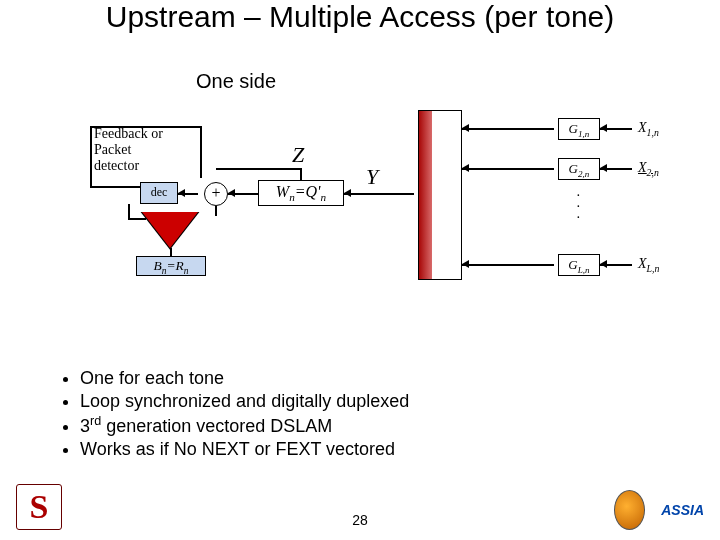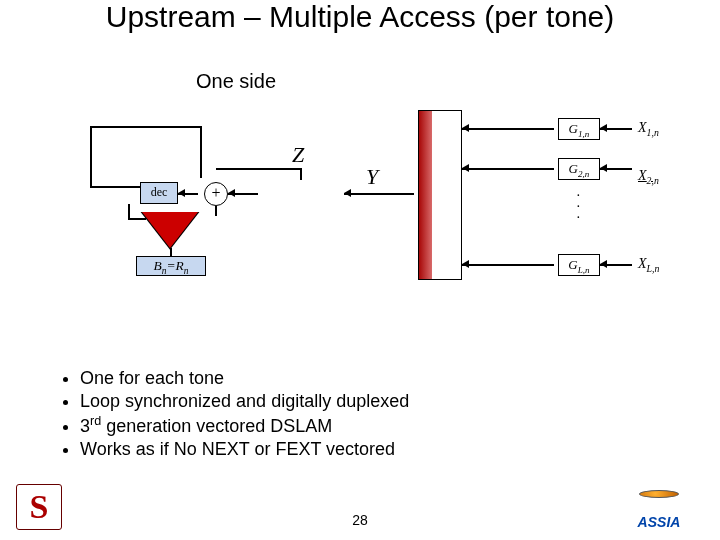--- a/index.html
+++ b/index.html
@@ -168,21 +168,21 @@
   .g1 { top: 10px;  left: 498px; }
   .g2 { top: 50px;  left: 498px; }
   .gL { top: 146px; left: 498px; }
   .x-label {
     position: absolute;
     font-size: 14px;
     font-style: italic;
     left: 578px;
   }
   .x1 { top: 12px; }
-  .x2 { top: 60px; text-decoration: underline; }
+  .x2 { top: 52px; text-decoration: underline; }
   .xL { top: 148px; }
   .vdots {
     position: absolute;
     top: 82px;
     left: 516px;
     font-size: 14px;
     line-height: 0.8;
     letter-spacing: 0;
   }
   .arrow-line {
@@ -237,21 +237,20 @@
   }
   .logo-right {
     position: absolute;
     bottom: 10px;
     right: 16px;
     width: 90px;
     height: 40px;
     display: flex;
     align-items: center;
     gap: 16px;
-    flex-direction: column;
   }
   .logo-right .mark {
     width: 40px;
     height: 40px;
     border-radius: 50%;
     border: 1px solid #555;
     background: radial-gradient(circle at 40% 40%, #ffb030, #c06000);
     position: relative;
   }
   .logo-right .text {
@@ -265,20 +264,21 @@
   sup { font-size: 0.7em; vertical-align: super; }
 </style>
 </head>
 <body>
 
 <div class="title">Upstream – Multiple Access (per tone)</div>
 <div class="subtitle">One side</div>
 
 <div class="diagram">
 
+  <div class="box-feedback">Feedback or<br>Packet<br>detector</div>
 
   <div class="dec-box">dec</div>
 
   <div class="plus-circle">+</div>
 
   <div class="arrow-line-v" style="top:18px;left:30px;height:60px"></div>
   <div class="arrow-line" style="top:18px;left:30px;width:110px"></div>
   <div class="arrow-line-v" style="top:18px;left:140px;height:52px"></div>
   <div class="arrow-line" style="top:78px;left:30px;width:50px"></div>
 
@@ -296,20 +296,21 @@
 
   <div class="arrow-line-v" style="top:96px;left:68px;height:14px"></div>
   <div class="arrow-line" style="top:110px;left:68px;width:18px"></div>
 
   <div class="bn-box"><span>B<sub>n</sub>=R<sub>n</sub></span></div>
 
   <div class="label-Z">Z</div>
   <div class="arrow-line-v" style="top:60px;left:240px;height:12px"></div>
   <div class="arrow-line" style="top:60px;left:156px;width:84px"></div>
 
+  <div class="wn-box"><span>W<sub>n</sub>=Q'<sub>n</sub></span></div>
 
   <div class="arrow-line" style="top:85px;left:284px;width:70px"></div>
   <div class="arrowhead-l" style="top:81px;left:284px"></div>
   <div class="label-Y">Y</div>
 
   <div class="hn-shade"></div>
   <div class="hn-block"></div>
 
   <div class="arrow-line" style="top:20px;left:402px;width:92px"></div>
   <div class="arrowhead-l" style="top:16px;left:402px"></div>

